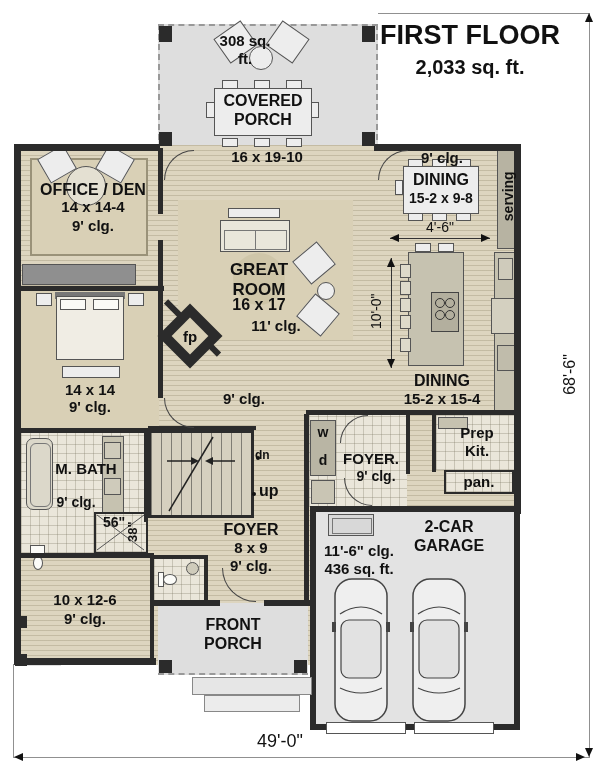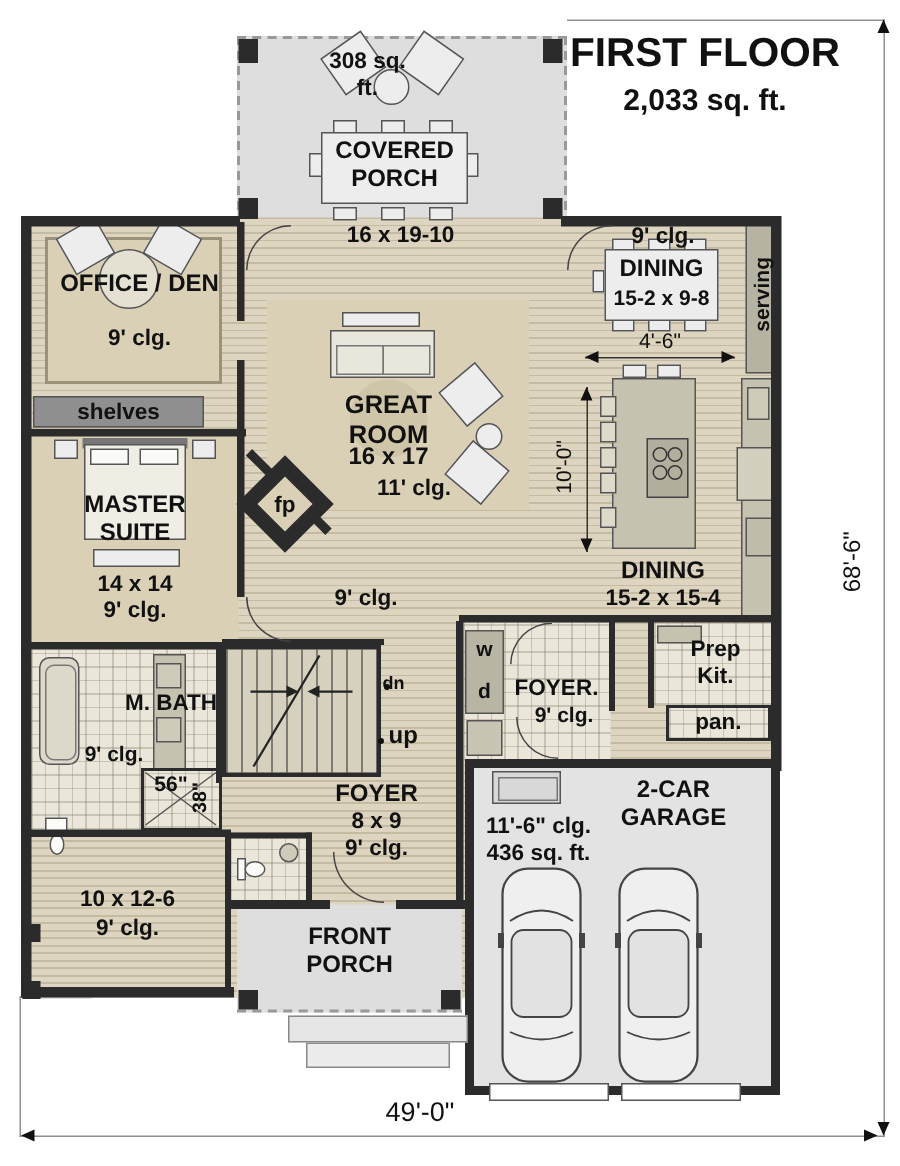--- a/index.html
+++ b/index.html
@@ -94,44 +94,43 @@
   <div class="wall" style="left:304px;top:414px;width:5px;height:190px;"></div>
   <div class="wall" style="left:406px;top:414px;width:4px;height:60px;"></div>
   <div class="wall" style="left:432px;top:414px;width:4px;height:58px;"></div>
   <div class="wall" style="left:155px;top:325px;width:75px;height:6px;transform:rotate(45deg);"></div>
 
   <div class="abs carpet" style="left:30px;top:158px;width:118px;height:98px;border:2px solid #9a9279;box-sizing:border-box;z-index:2;"></div>
   <div class="furn" style="left:42px;top:150px;width:30px;height:28px;transform:rotate(-30deg);"></div>
   <div class="furn" style="left:100px;top:150px;width:30px;height:28px;transform:rotate(30deg);"></div>
   <div class="furn" style="left:66px;top:166px;width:40px;height:40px;border-radius:50%;background:#e4e0d2;"></div>
   <div class="lbl" style="left:33px;top:181px;width:120px;font-size:16px;">OFFICE / DEN</div>
+  <div class="lbl" style="left:38px;top:198px;width:110px;font-size:15px;">14 x 14-4</div>
   <div class="lbl" style="left:38px;top:217px;width:110px;font-size:15px;">9' clg.</div>
 
   <div class="abs" style="left:22px;top:264px;width:114px;height:21px;background:#8f8f8f;border:1px solid #555;box-sizing:border-box;z-index:5;"></div>
-  <div class="lbl" style="left:22px;top:266px;width:114px;font-size:15px;">shelves</div>
 
   <div class="abs carpet" style="left:21px;top:291px;width:138px;height:137px;z-index:1;"></div>
   <div class="furn" style="left:36px;top:293px;width:16px;height:13px;"></div>
   <div class="furn" style="left:128px;top:293px;width:16px;height:13px;"></div>
   <div class="abs" style="left:55px;top:292px;width:70px;height:7px;background:#777;z-index:2;"></div>
   <div class="furn" style="left:56px;top:296px;width:68px;height:64px;background:#f0ede4;"></div>
   <div class="furn" style="left:60px;top:299px;width:26px;height:11px;background:#fafaf6;"></div>
   <div class="furn" style="left:93px;top:299px;width:26px;height:11px;background:#fafaf6;"></div>
   <div class="furn" style="left:62px;top:366px;width:58px;height:12px;"></div>
-  <div class="lbl" style="left:40px;top:328px;width:100px;font-size:16px;">MASTER SUITE</div>
   <div class="lbl" style="left:40px;top:381px;width:100px;font-size:15px;">14 x 14</div>
   <div class="lbl" style="left:40px;top:398px;width:100px;font-size:15px;">9' clg.</div>
 
   <div class="abs tile" style="left:21px;top:433px;width:123px;height:120px;z-index:1;"></div>
   <div class="furn" style="left:26px;top:438px;width:27px;height:72px;border-radius:7px;background:#dcd8ca;"></div>
   <div class="abs" style="left:30px;top:443px;width:19px;height:62px;border:1px solid #777;border-radius:6px;z-index:3;"></div>
   <div class="counter" style="left:102px;top:436px;width:22px;height:78px;"></div>
   <div class="furn" style="left:104px;top:442px;width:17px;height:17px;background:#cfcbbb;"></div>
   <div class="furn" style="left:104px;top:478px;width:17px;height:17px;background:#cfcbbb;"></div>
-  <div class="lbl" style="left:50px;top:460px;width:72px;font-size:15px;margin-left:28px;">M. BATH</div>
+  <div class="lbl" style="left:50px;top:460px;width:72px;font-size:15px;">M. BATH</div>
   <div class="lbl" style="left:48px;top:494px;width:56px;font-size:14px;">9' clg.</div>
 
   <div class="abs tile" style="left:94px;top:512px;width:54px;height:42px;border:2.5px solid #2b2b2b;box-sizing:border-box;z-index:3;">
     <svg width="49" height="37" style="position:absolute;left:0;top:0;">
       <line x1="1" y1="1" x2="48" y2="36" stroke="#555" stroke-width="1"></line>
       <line x1="48" y1="1" x2="1" y2="36" stroke="#555" stroke-width="1"></line>
     </svg>
   </div>
   <div class="lbl" style="left:96px;top:514px;width:36px;font-size:14px;">56"</div>
   <div class="lbl rot" style="left:118px;top:524px;width:30px;font-size:13px;">38"</div>

